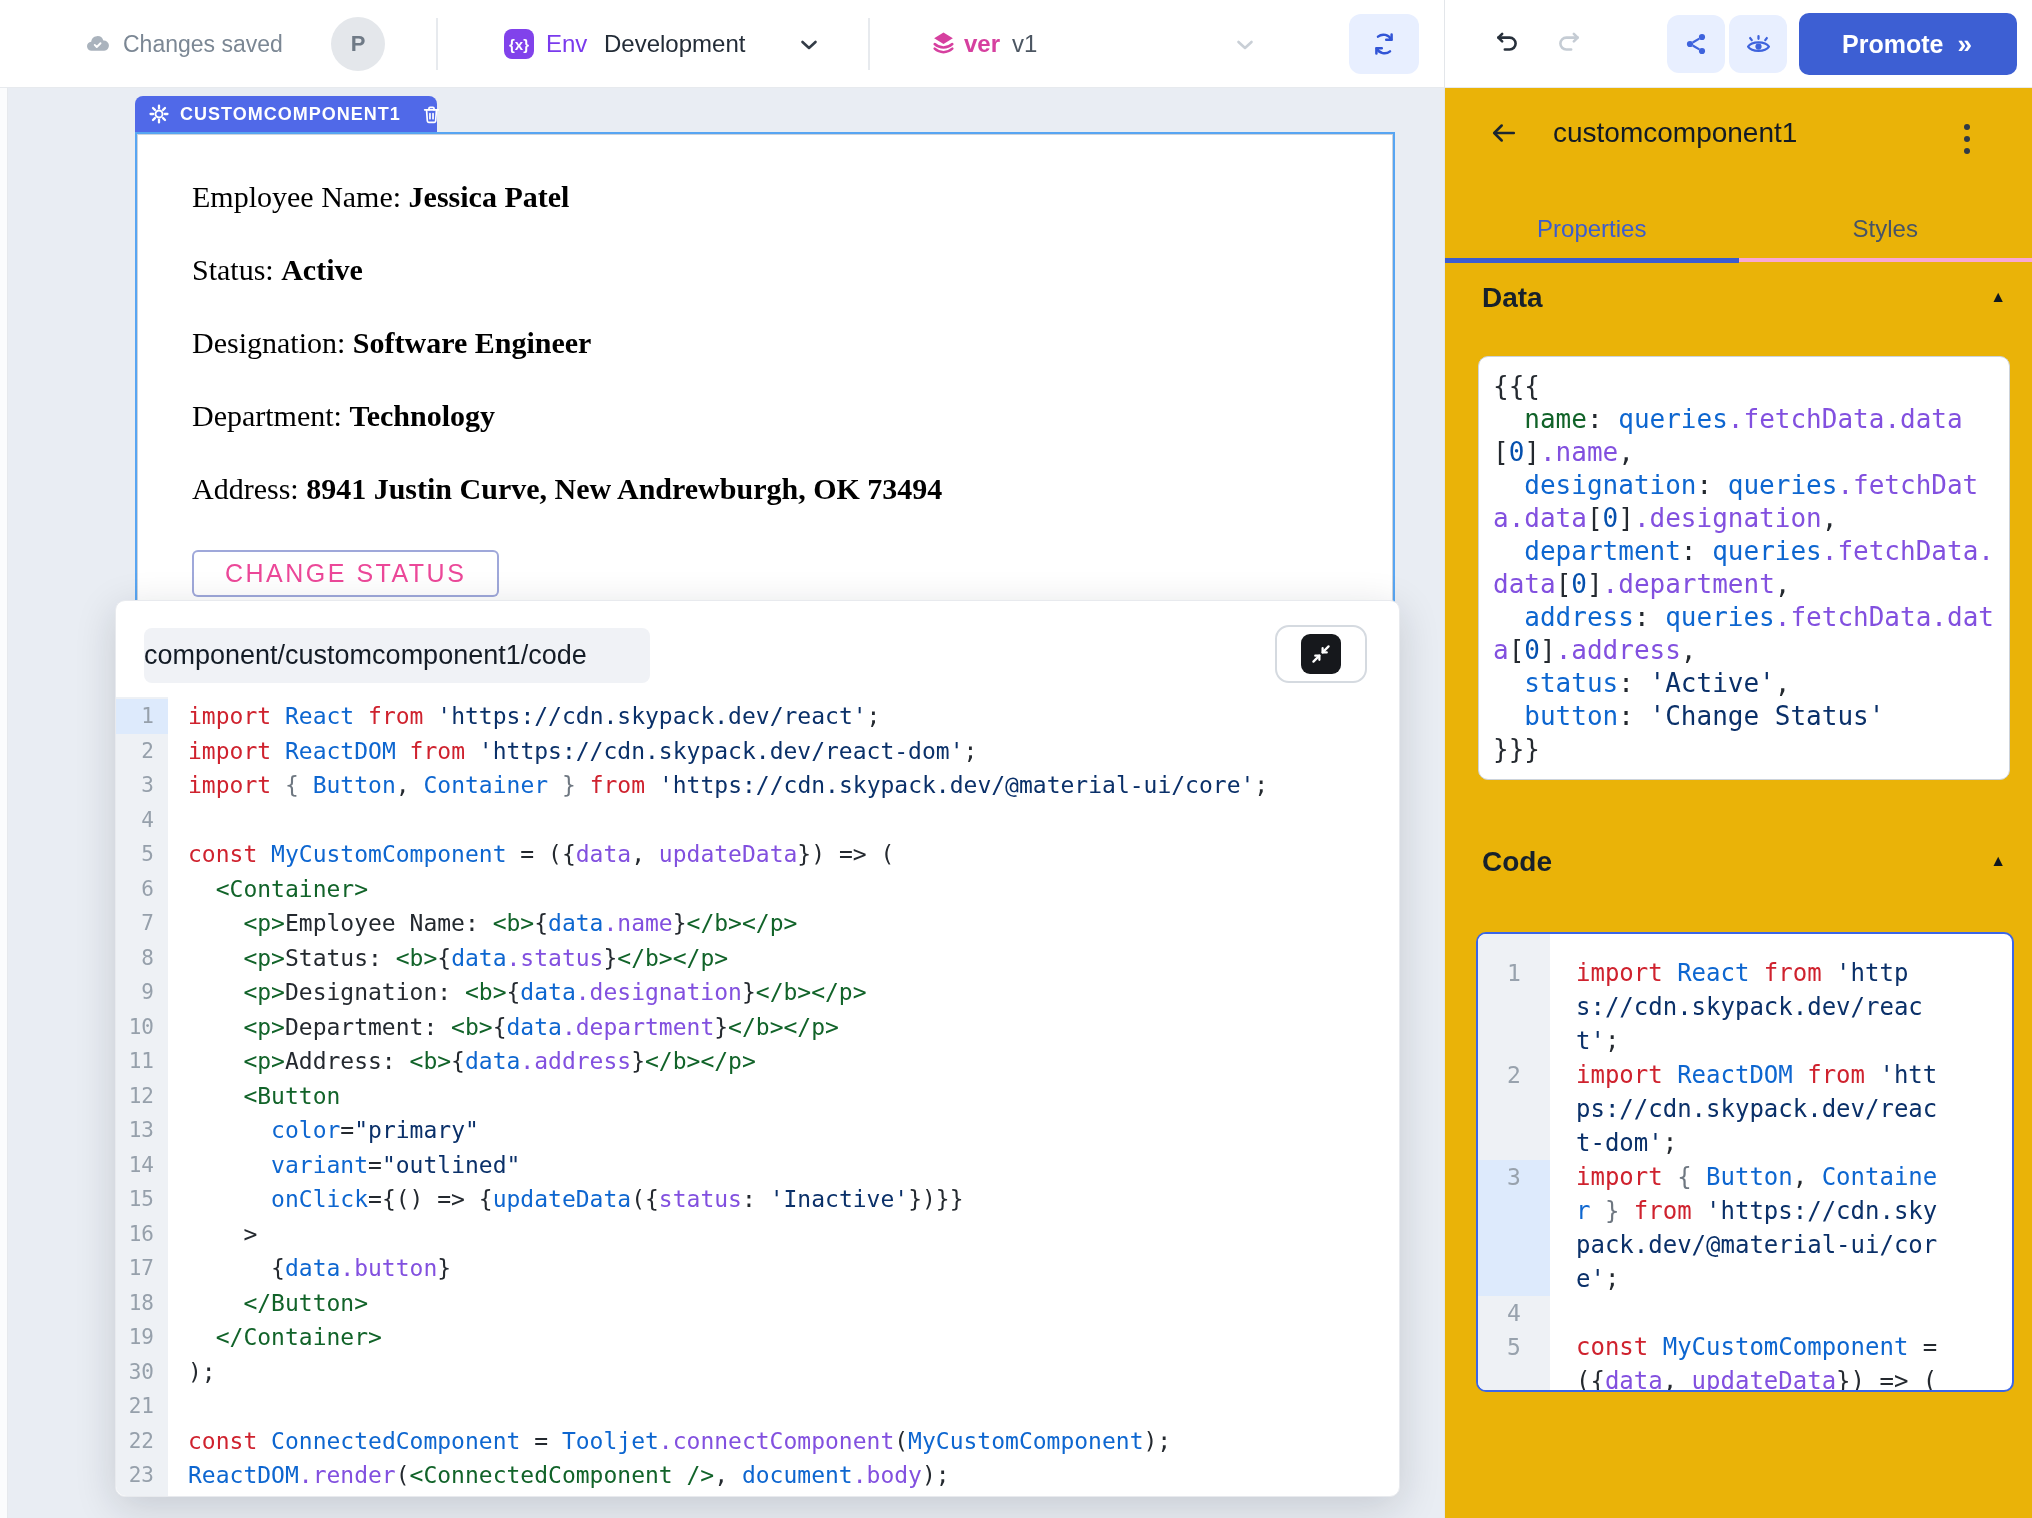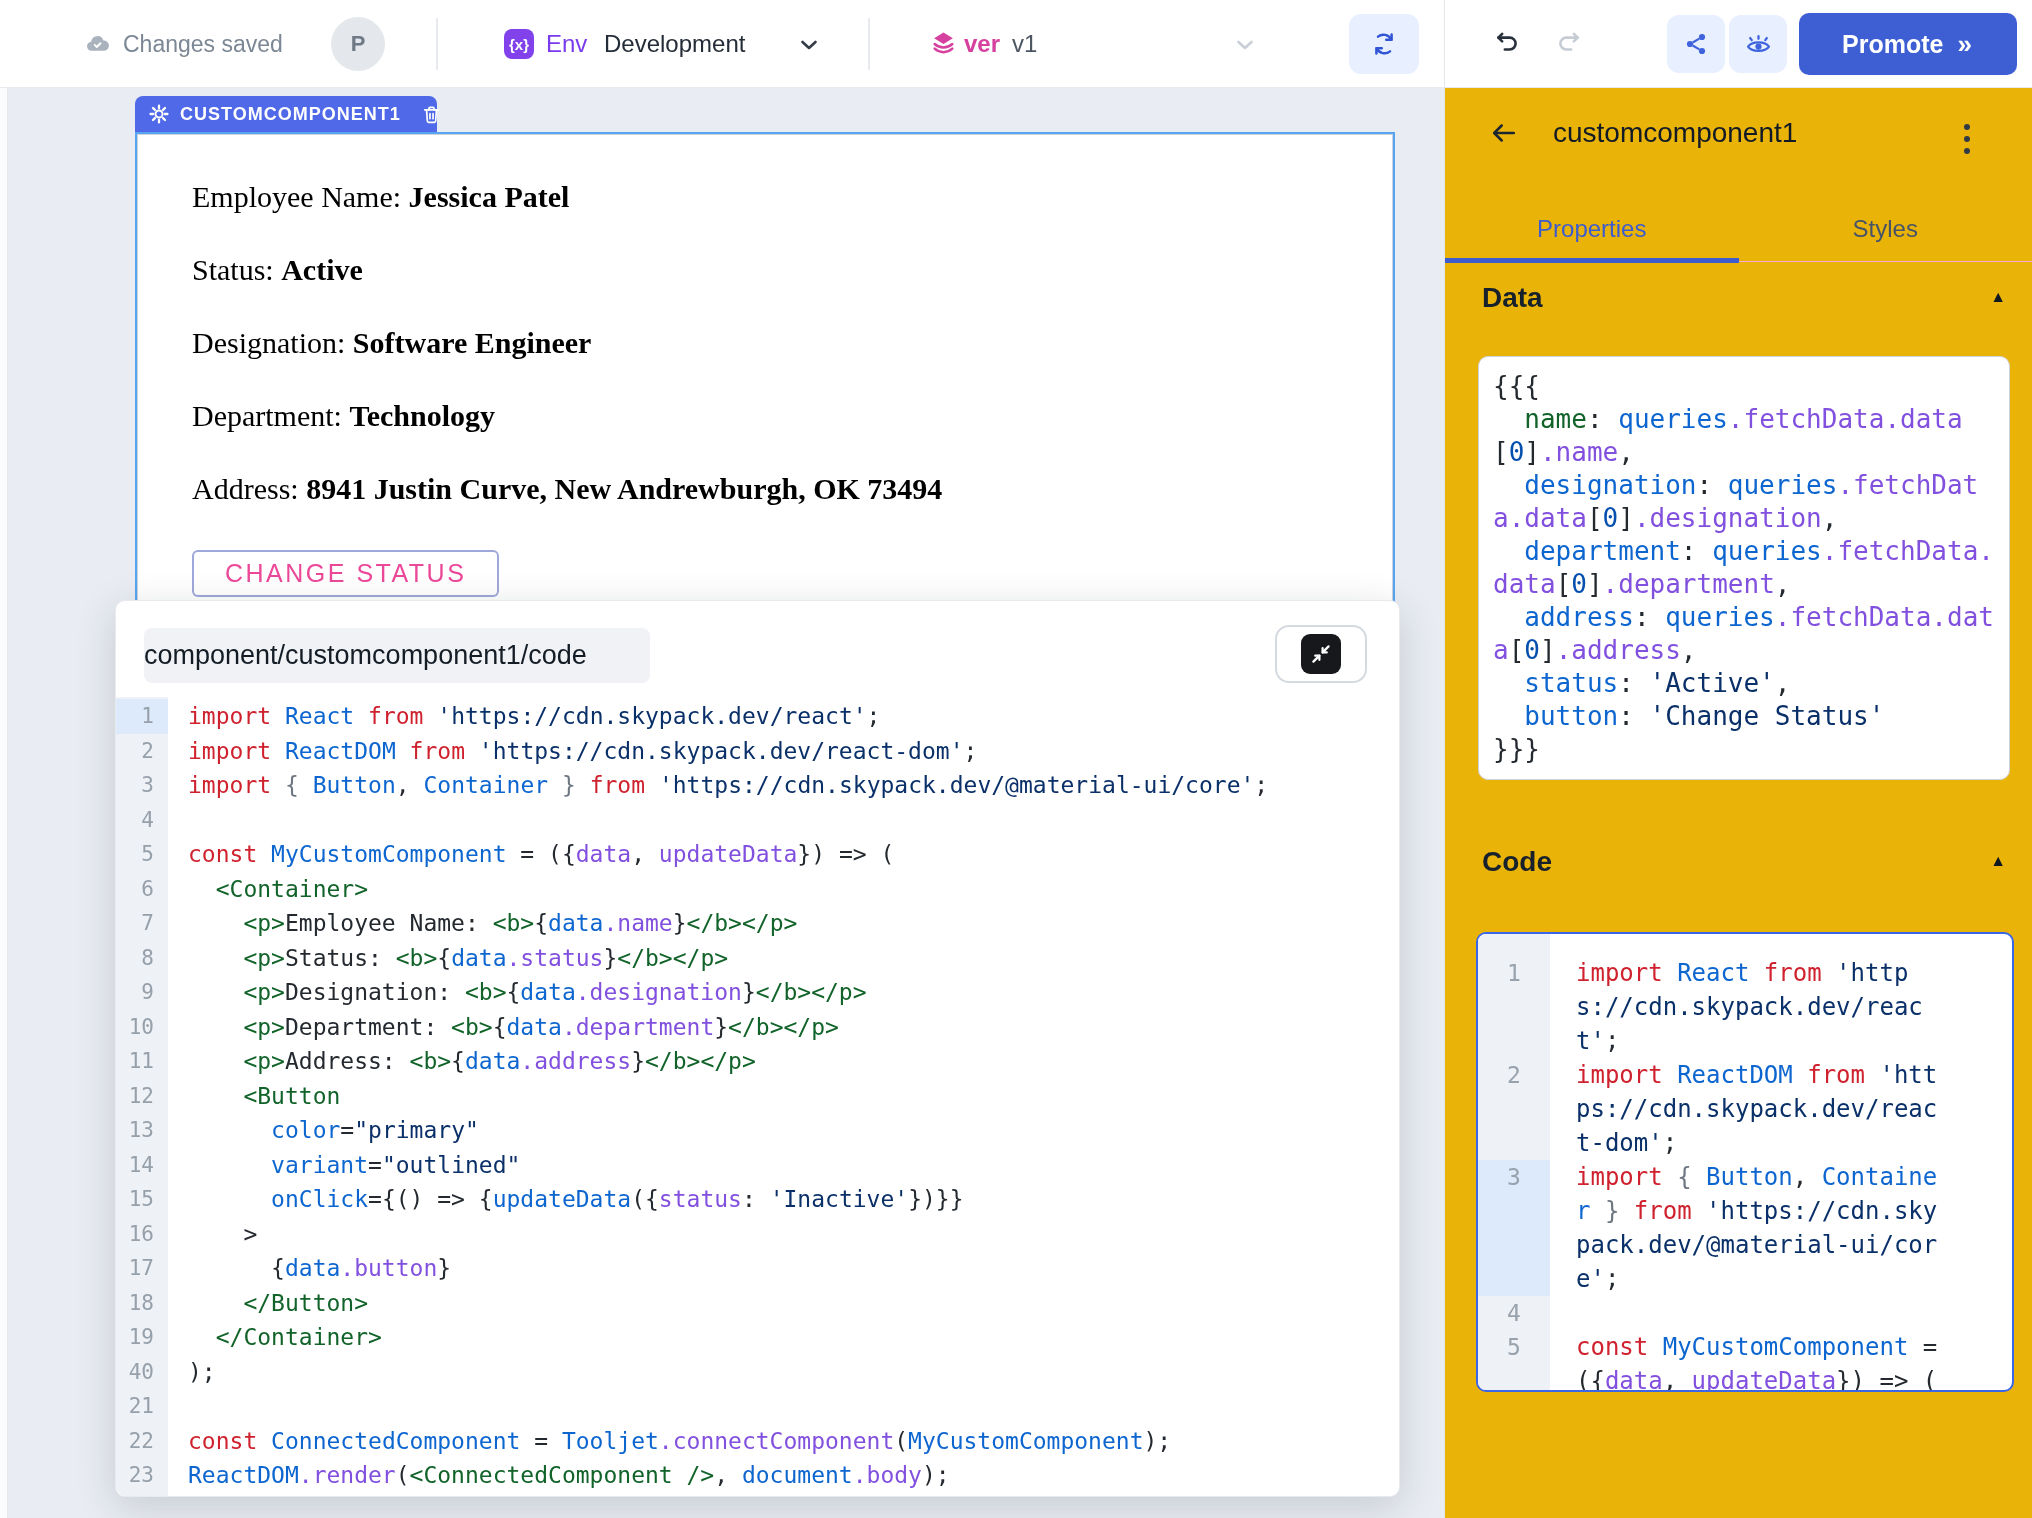--- a/index.html
+++ b/index.html
@@ -38,21 +38,21 @@
   .eye-btn { left:284px; top:15px; width:58px; height:58px; }
   .promote { left:354px; top:13px; width:218px; height:62px; border-radius:10px; background:#3d5fd3;
              color:#fff; font-size:25px; font-weight:700; display:flex; align-items:center;
              justify-content:center; gap:14px; cursor:pointer; }
   .promote .dbl { font-size:26px; font-weight:700; letter-spacing:2px; }
   .insp-head { left:0; top:100px; width:587px; height:66px; display:flex; align-items:center; }
   .back { margin-left:44px; }
   .insp-title { margin-left:34px; font-size:28px; color:#121a26; }
   .kebab { position:absolute; right:56px; top:18px; display:flex; flex-direction:column; gap:6px; padding:6px; cursor:pointer; }
   .kebab span { width:6px; height:6px; border-radius:50%; background:#313b46; }
-  .tabs { left:0; top:196px; width:587px; height:66px; border-bottom:1px solid #f9a8d4; display:flex; }
+  .tabs { left:0; top:196px; width:587px; height:66px; border-bottom:4px solid #f9a8d4; display:flex; }
   .tab { width:294px; height:66px; display:flex; align-items:center; justify-content:center;
          font-size:24px; color:#475467; position:relative; cursor:pointer; }
   .tab.active { color:#3c5ccf; font-weight:500; }
   .tab.active:after { content:""; position:absolute; left:0; bottom:-1px; width:100%; height:5px; background:#3c5ccf; }
   .sec-label { font-size:28px; font-weight:700; color:#17212b; }
   .sec-data-label { left:37px; top:282px; }
   .sec-code-label { left:37px; top:846px; }
   .tri { position:absolute; right:26px; font-size:16px; color:#0f1720; cursor:pointer; }
   .tri-data { top:288px; } .tri-code { top:852px; }
   .data-box { left:33px; top:356px; width:532px; height:424px; border:1px solid #ccd3db; border-radius:10px;
@@ -287,21 +287,21 @@
             </div>
             <div class="crow">
               <span class="ln">18</span>
               <span class="cline"><span class="tk-x">    </span><span class="tk-t">&lt;/Button&gt;</span></span>
             </div>
             <div class="crow">
               <span class="ln">19</span>
               <span class="cline"><span class="tk-x">  </span><span class="tk-t">&lt;/Container&gt;</span></span>
             </div>
             <div class="crow">
-              <span class="ln">40</span>
+              <span class="ln">30</span>
               <span class="cline"><span class="tk-x">);</span></span>
             </div>
             <div class="crow">
               <span class="ln">21</span>
               <span class="cline"></span>
             </div>
             <div class="crow">
               <span class="ln">22</span>
               <span class="cline"><span class="tk-k">const</span><span class="tk-x"> </span><span class="tk-i">ConnectedComponent</span><span class="tk-x"> = </span><span class="tk-i">Tooljet</span><span class="tk-p">.connectComponent</span><span class="tk-x">(</span><span class="tk-i">MyCustomComponent</span><span class="tk-x">);</span></span>
             </div>

